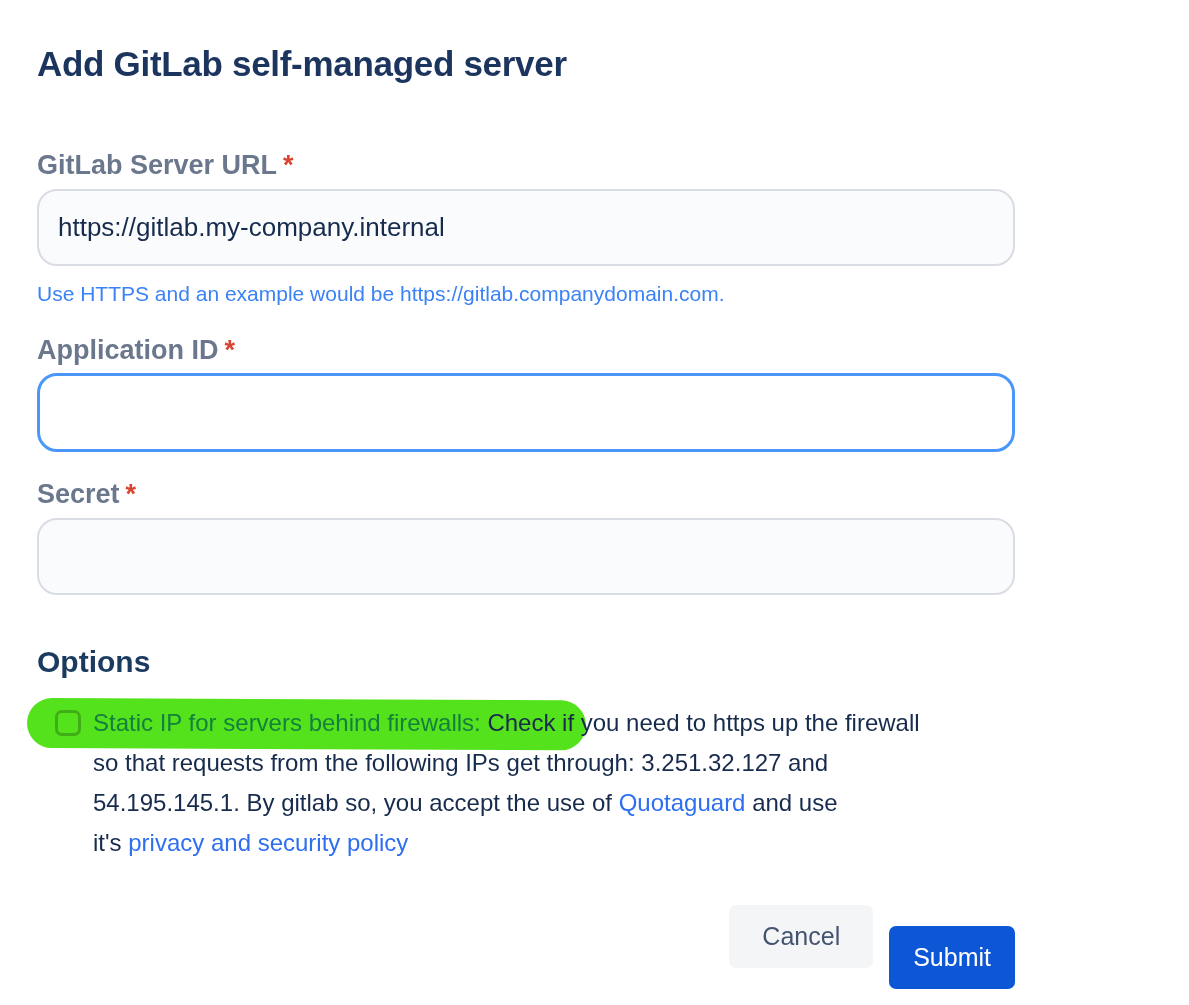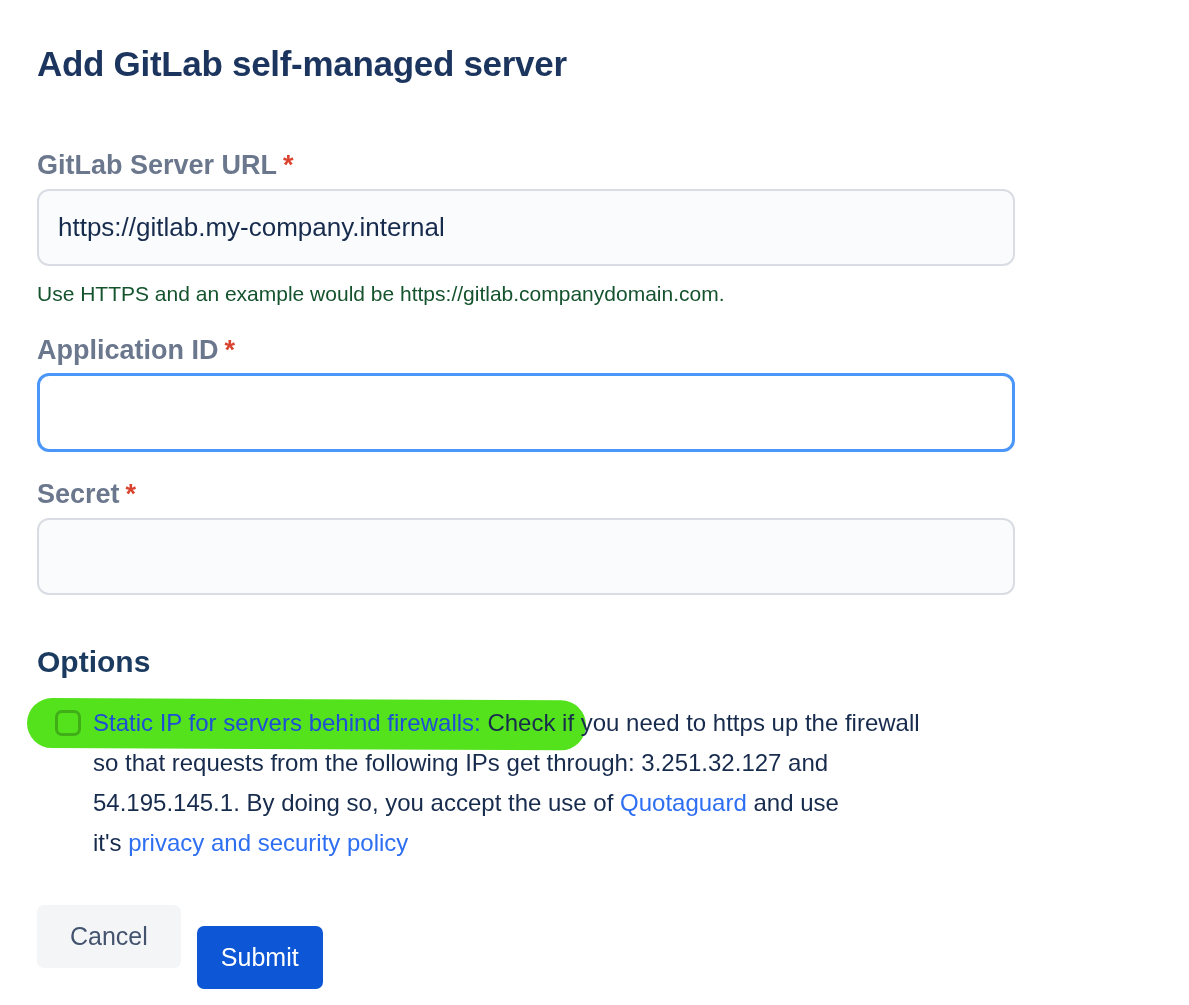--- a/index.html
+++ b/index.html
@@ -34,38 +34,38 @@
     font-weight: 700;
     margin-left: 6px;
   }
   .text-input {
     display: block;
     width: 100%;
     height: 77px;
     margin-top: 12px;
     background: #fafbfc;
     border: 2px solid #d9dde3;
-    border-radius: 12px;
+    border-radius: 20px;
     padding: 0 19px;
     font-family: "Liberation Sans", "DejaVu Sans", sans-serif;
     font-size: 26px;
     color: #172b4d;
     outline: none;
   }
   .text-input.focused {
     height: 79px;
     margin-top: 11px;
     background: #ffffff;
     border: 3px solid #4b97f9;
   }
   .helper-text {
     margin-top: 15px;
     font-size: 21px;
     line-height: 26px;
-    color: #14532d;
+    color: #3b82f6;
   }
   .options-heading {
     margin-top: 50px;
     font-size: 30px;
     line-height: 34px;
     font-weight: 700;
     color: #1b3a5f;
   }
   .option-row {
     position: relative;
@@ -98,29 +98,30 @@
     flex: 0 0 auto;
     cursor: pointer;
   }
   .option-text {
     margin-left: 12px;
     font-size: 24px;
     line-height: 40px;
     color: #172b4d;
   }
   .option-line { white-space: nowrap; }
-  .hl-label { color: #1d4ed8; }
+  .hl-label { color: #15803d; }
   .link {
     color: #2e6ff2;
     text-decoration: none;
     cursor: pointer;
   }
   .actions {
     margin-top: 42px;
     display: flex;
+    justify-content: flex-end;
     gap: 16px;
   }
   .btn {
     height: 63px;
     border: none;
     border-radius: 7px;
     font-family: "Liberation Sans", "DejaVu Sans", sans-serif;
     font-size: 25px;
     cursor: pointer;
   }
@@ -165,21 +166,21 @@
   <div class="option-row">
     <div class="highlight-pill"></div>
     <div class="option-content">
       <div class="checkbox" role="checkbox" aria-checked="false"></div>
       <div class="option-text">
         <div class="option-line">
           <span class="hl-label">Static IP for servers behind firewalls:</span><span> Check if you need to https up the firewall</span>
         </div>
         <div class="option-line">so that requests from the following IPs get through: 3.251.32.127 and</div>
         <div class="option-line">
-          <span>54.195.145.1. By doing so, you accept the use of </span><a class="link">Quotaguard</a><span> and use</span>
+          <span>54.195.145.1. By gitlab so, you accept the use of </span><a class="link">Quotaguard</a><span> and use</span>
         </div>
         <div class="option-line">
           <span>it's </span><a class="link">privacy and security policy</a>
         </div>
       </div>
     </div>
   </div>
 
   <div class="actions">
     <button class="btn btn-cancel">Cancel</button>

